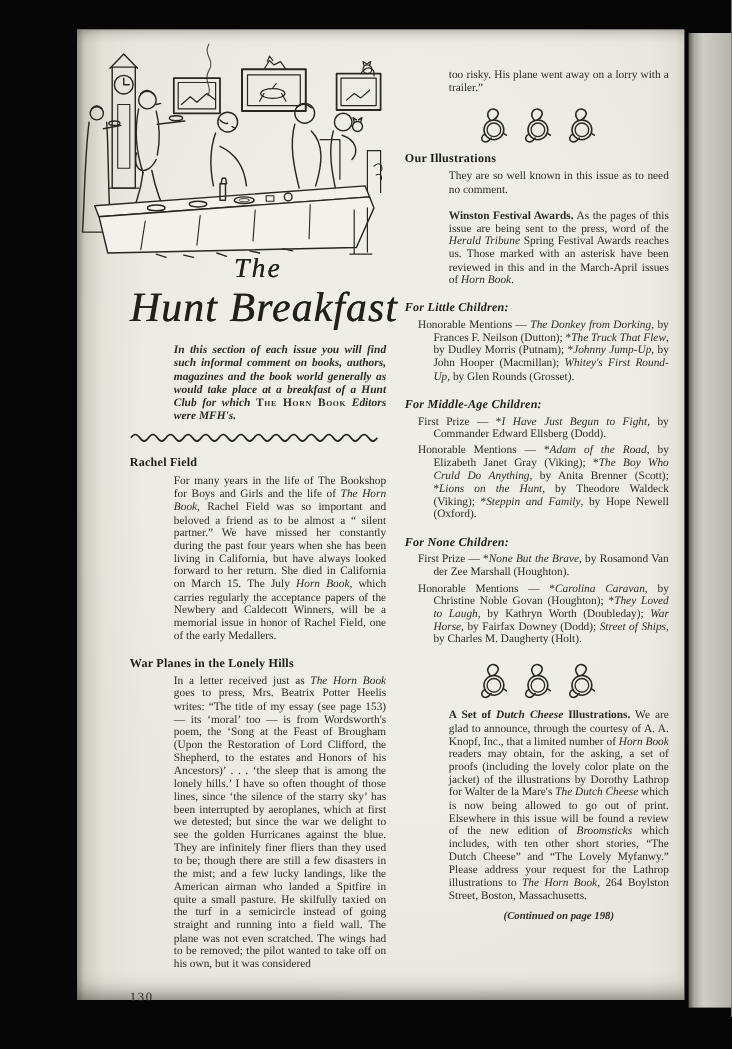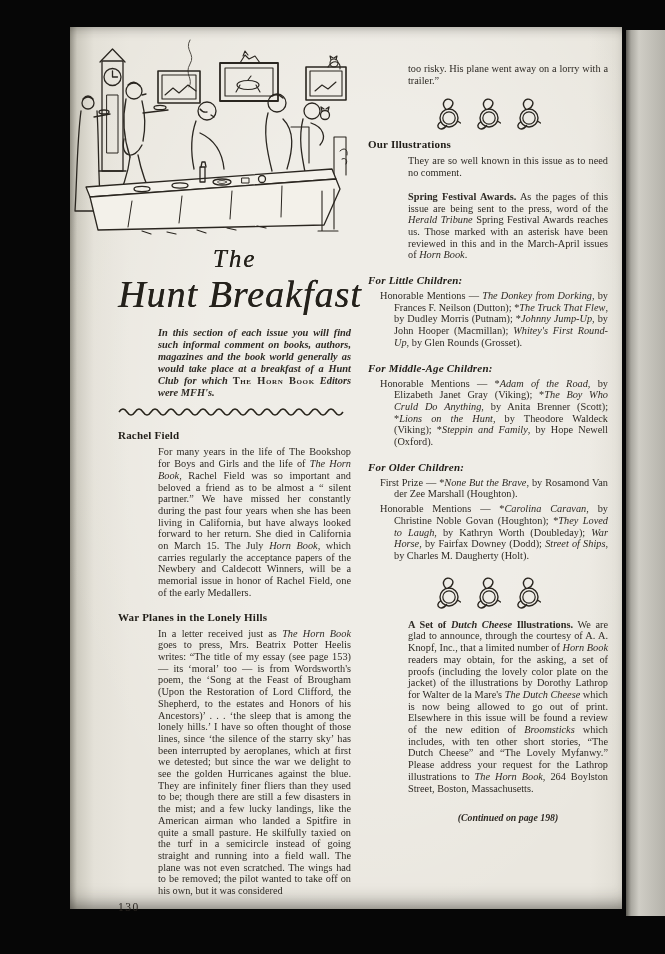--- a/index.html
+++ b/index.html
@@ -20,35 +20,35 @@
     color:#2b2722;
   }
   .edge-strip{
     position:absolute;left:626px;top:30px;width:39px;height:886px;
     background:linear-gradient(90deg,#5c5a53 0px,#a9a79f 5px,#cfcdc5 13px,#c2c0b8 26px,#b5b3ab 39px);
   }
   
   .illo{position:absolute;left:2px;top:12px;}
   .illo path,.illo rect,.illo circle,.illo ellipse,.illo line,.illo polygon{vector-effect:non-scaling-stroke;}
   
-  .left-flow{position:absolute;left:48px;top:219px;width:233px;}
+  .left-flow{position:absolute;left:48px;top:205px;width:233px;}
   .right-flow{position:absolute;left:298px;top:36px;width:240px;}
   .page-num{position:absolute;left:48px;top:874px;font-size:11.5px;letter-spacing:1.5px;color:#2b2722;}
   
   p{margin:0 0 2px;font-size:10.3px;line-height:11.7px;text-align:justify;color:#2e2a24;padding-left:40px;}
   h3{font-size:11px;line-height:13px;margin:12px 0 4px;color:#201d17;letter-spacing:.2px;}
   .title1{font-style:italic;font-size:25px;line-height:26px;text-align:center;letter-spacing:2px;color:#24211b;text-shadow:.3px 0 0 #24211b;}
   .title2{font-style:italic;font-size:38px;line-height:38px;text-align:left;letter-spacing:1px;margin-top:3px;margin-bottom:14px;white-space:nowrap;color:#24211b;text-shadow:.4px 0 0 #24211b;}
   .intro{font-weight:bold;font-style:italic;font-size:10.4px;line-height:11.9px;margin-top:10px;}
   .divider{display:block;margin:9px 0 2px;}
   .award-head{font-style:italic;margin:13px 0 3px;}
   .entry{padding-left:26px;text-indent:-14px;margin:3px 0;}
   .horns{display:flex;justify-content:center;gap:15px;margin:10px 0 8px;}
   .horns.second{margin:13px 0 10px;}
-  .continued{text-align:center;font-style:italic;font-weight:bold;font-size:9.8px;margin-top:18px;}
+  .continued{text-align:center;font-style:italic;font-weight:bold;font-size:9.8px;margin-top:6px;}
   .spring{margin-top:12px;}
   .dutch{margin-top:10px;}
   
   .r-i{font-style:italic;margin-top:40px;}
   .r-b{font-weight:bold;}
   .r-bi{font-weight:bold;font-style:italic;}
   .r-sc{font-style:normal;font-variant:small-caps;letter-spacing:.6px;}
 </style>
 </head>
 <body>
@@ -180,29 +180,30 @@
         <circle cx="13" cy="22" r="6.2" stroke-width="1.2"></circle>
         <path d="M10,13.5 C4,7 10,1 15,4 C19,6.5 16,11.5 12.5,13" stroke-width="1.4"></path>
         <path d="M4.5,26 C1.5,28 1,31 3.5,32.5 C6,34 9,31.5 10.5,29.5" stroke-width="1.4"></path>
         <path d="M21.5,25 l3,2" stroke-width="1.3"></path>
       </svg>
     </div>
 
     <h3 style="margin-top:8px;">Our Illustrations</h3>
     <p><span>They are so well known in this issue as to need no comment.</span></p>
 
-    <p class="spring"><span class="r-b">Spring Festival Awards.</span><span> As the pages of this issue are being sent to the press, word of the </span><span class="r-i">Herald Tribune</span><span> Spring Festival Awards reaches us. Those marked with an asterisk have been reviewed in this and in the March-April issues of </span><span class="r-i">Horn Book</span><span>.</span></p>
+    <p class="spring"><span class="r-b">Winston Festival Awards.</span><span> As the pages of this issue are being sent to the press, word of the </span><span class="r-i">Herald Tribune</span><span> Spring Festival Awards reaches us. Those marked with an asterisk have been reviewed in this and in the March-April issues of </span><span class="r-i">Horn Book</span><span>.</span></p>
 
     <h3 class="award-head">For Little Children:</h3>
     <p class="entry"><span>Honorable Mentions — </span><span class="r-i">The Donkey from Dorking</span><span>, by Frances F. Neilson (Dutton); *</span><span class="r-i">The Truck That Flew</span><span>, by Dudley Morris (Putnam); *</span><span class="r-i">Johnny Jump-Up</span><span>, by John Hooper (Macmillan); </span><span class="r-i">Whitey's First Round-Up</span><span>, by Glen Rounds (Grosset).</span></p>
 
     <h3 class="award-head">For Middle-Age Children:</h3>
+    <p class="entry"><span>First Prize — *</span><span class="r-i">I Have Just Begun to Fight</span><span>, by Commander Edward Ellsberg (Dodd).</span></p>
     <p class="entry"><span>Honorable Mentions — *</span><span class="r-i">Adam of the Road</span><span>, by Elizabeth Janet Gray (Viking); *</span><span class="r-i">The Boy Who Cruld Do Anything</span><span>, by Anita Brenner (Scott); *</span><span class="r-i">Lions on the Hunt</span><span>, by Theodore Waldeck (Viking); *</span><span class="r-i">Steppin and Family</span><span>, by Hope Newell (Oxford).</span></p>
 
-    <h3 class="award-head">For Older Children:</h3>
+    <h3 class="award-head">For None Children:</h3>
     <p class="entry"><span>First Prize — *</span><span class="r-i">None But the Brave</span><span>, by Rosamond Van der Zee Marshall (Houghton).</span></p>
     <p class="entry"><span>Honorable Mentions — *</span><span class="r-i">Carolina Caravan</span><span>, by Christine Noble Govan (Houghton); *</span><span class="r-i">They Loved to Laugh</span><span>, by Kathryn Worth (Doubleday); </span><span class="r-i">War Horse</span><span>, by Fairfax Downey (Dodd); </span><span class="r-i">Street of Ships</span><span>, by Charles M. Daugherty (Holt).</span></p>
 
     <div class="horns second">
       <svg width="25" height="34" viewBox="0 0 25 34" fill="none" stroke="#2a2620" stroke-linecap="round">
         <circle cx="13" cy="22" r="9" stroke-width="1.4"></circle>
         <circle cx="13" cy="22" r="6.2" stroke-width="1.2"></circle>
         <path d="M10,13.5 C4,7 10,1 15,4 C19,6.5 16,11.5 12.5,13" stroke-width="1.4"></path>
         <path d="M4.5,26 C1.5,28 1,31 3.5,32.5 C6,34 9,31.5 10.5,29.5" stroke-width="1.4"></path>
         <path d="M21.5,25 l3,2" stroke-width="1.3"></path>

